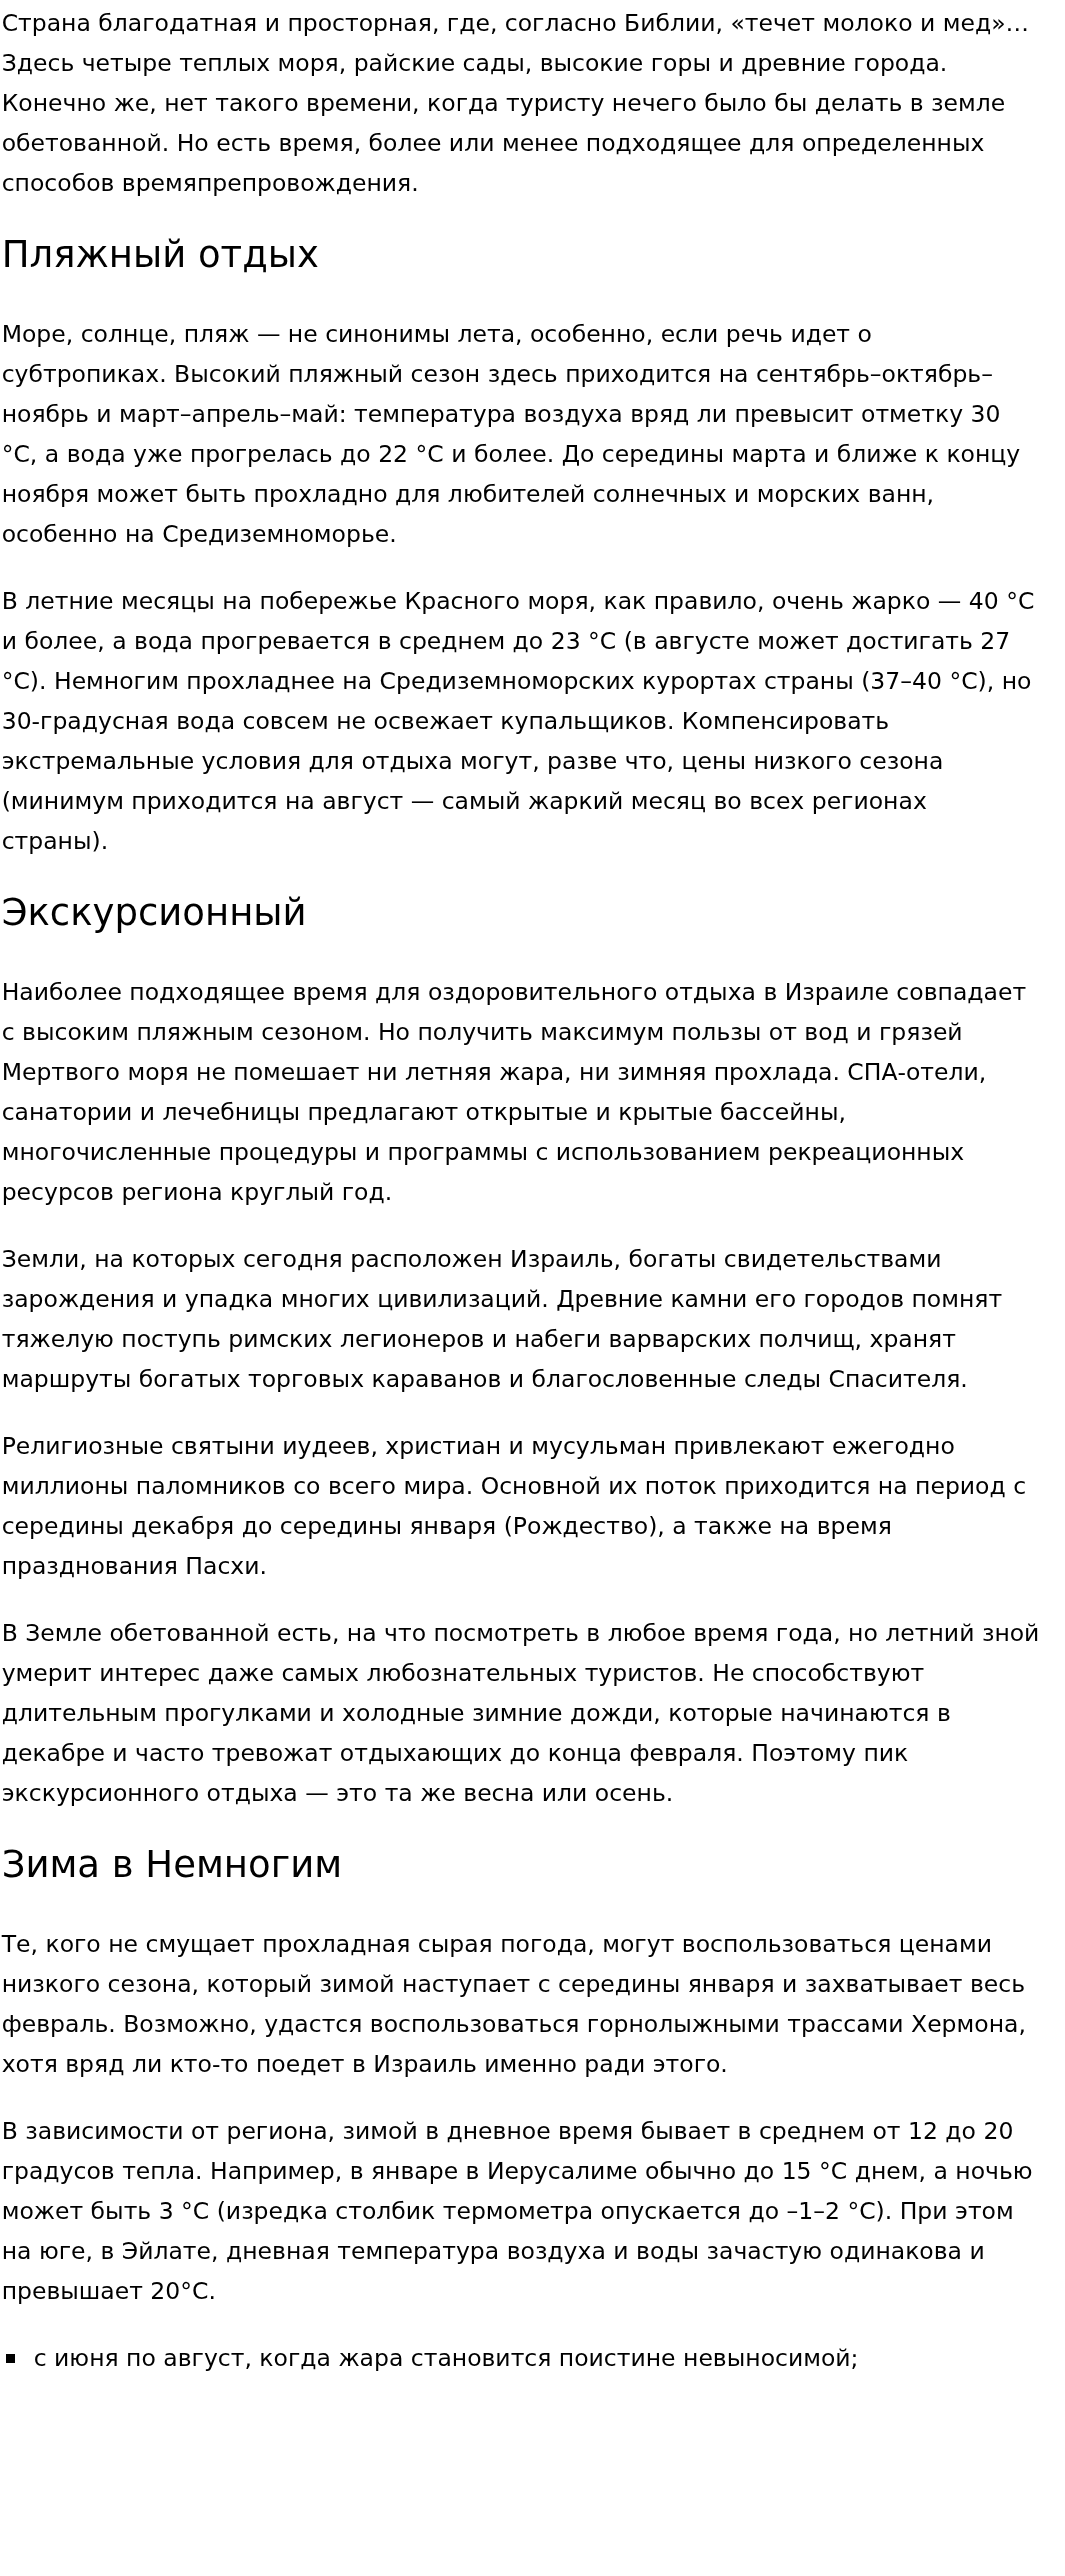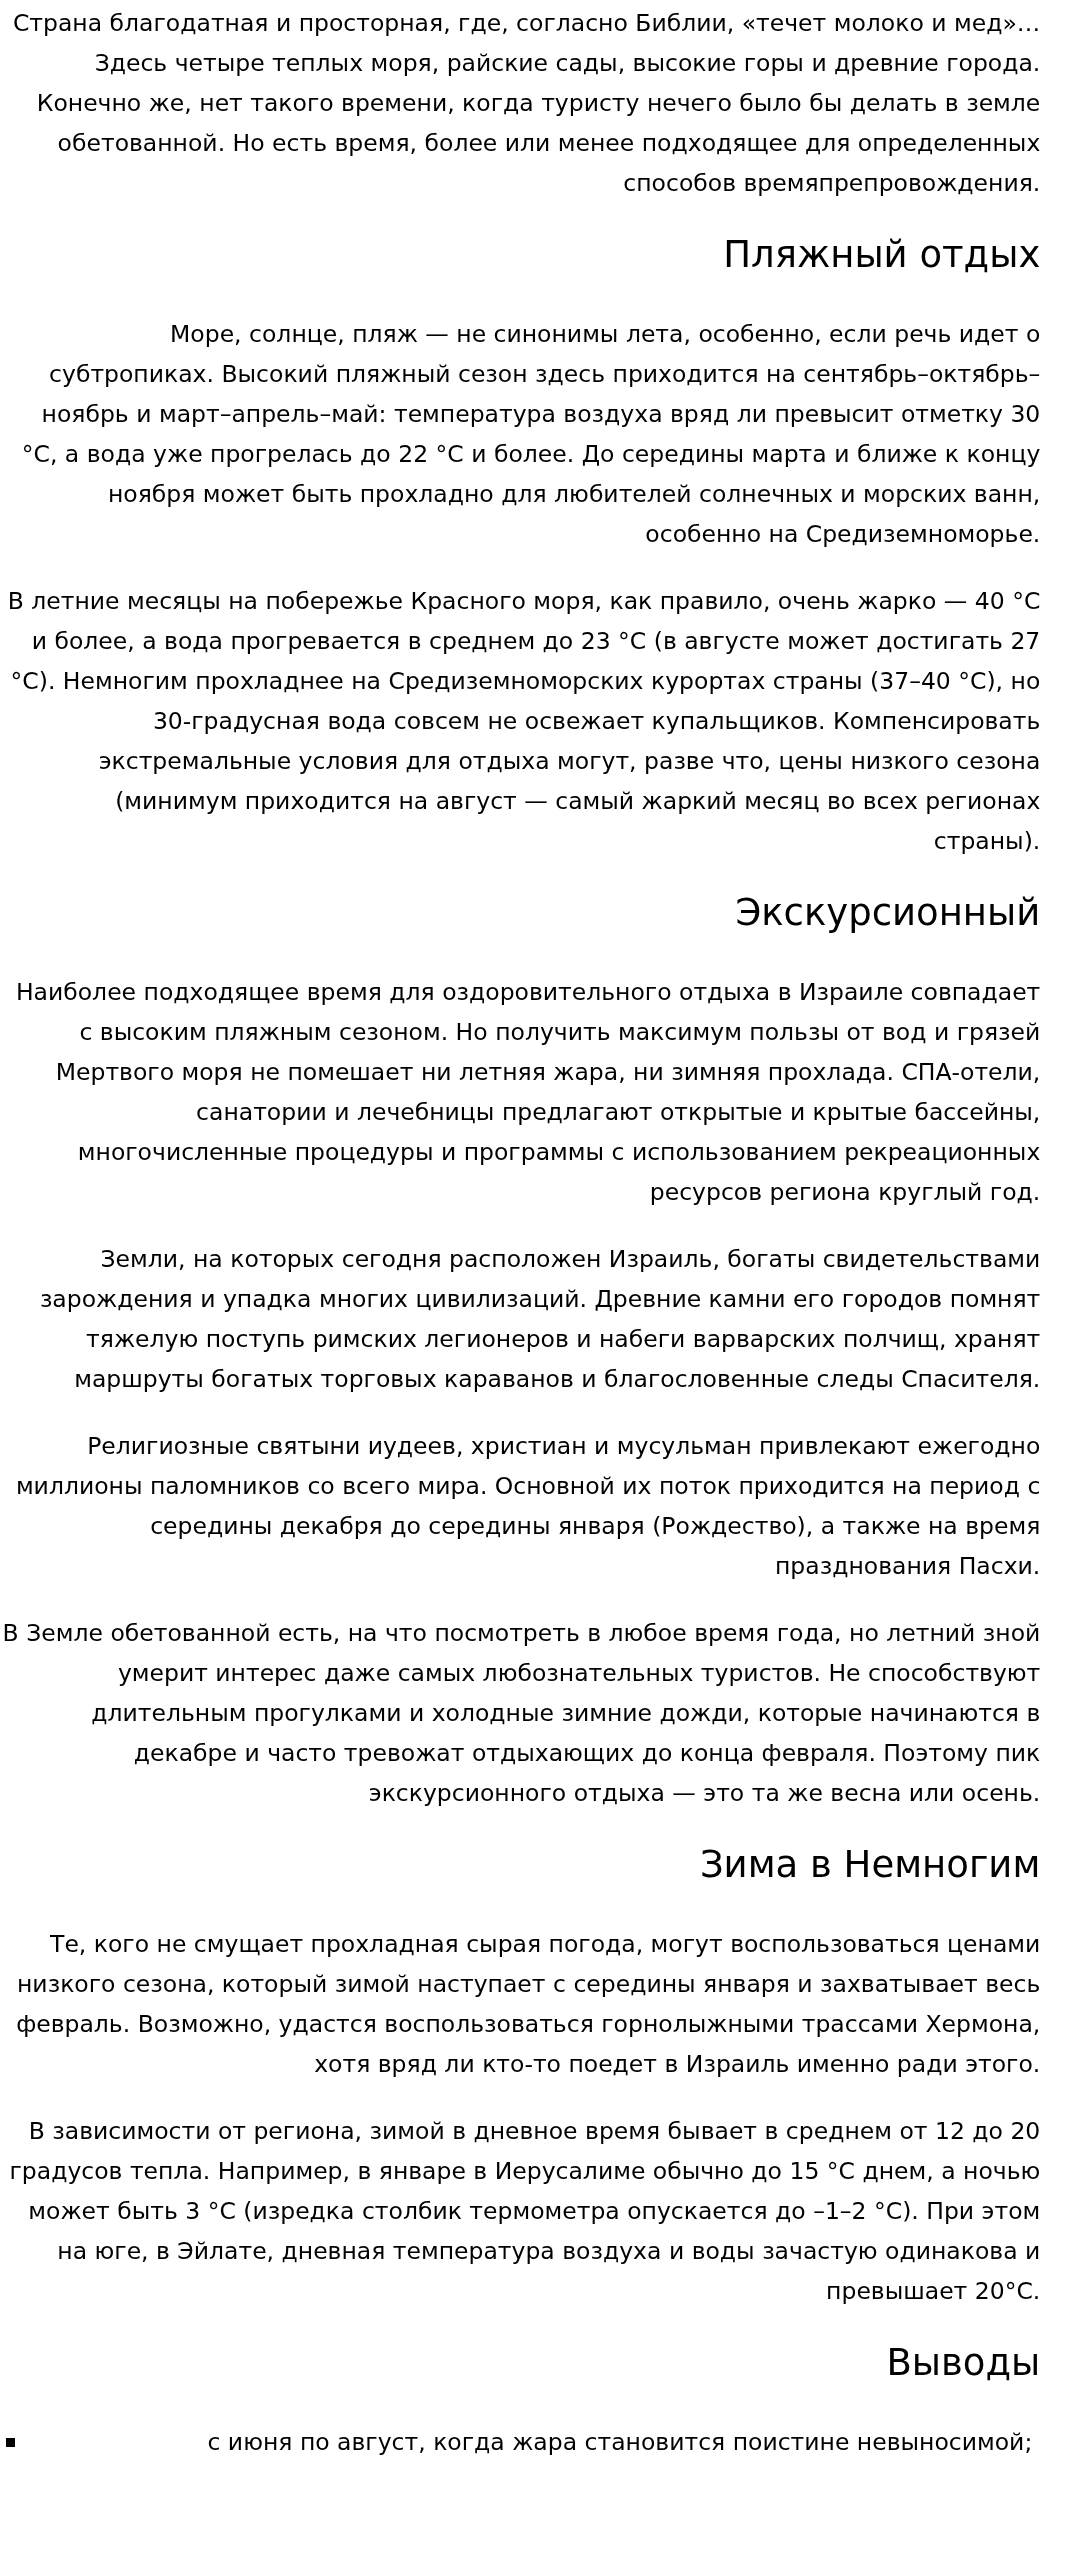--- a/index.html
+++ b/index.html
@@ -10,21 +10,20 @@
     background: #ffffff;
     color: #000000;
     font-family: "DejaVu Sans", sans-serif;
     font-size: 23.5px;
     line-height: 40px;
   }
   .page {
     box-sizing: border-box;
     width: 1042px;
     padding: 2.5px 1.7px 0 1.7px;
-    text-align: right;
   }
   p { margin: 27px 0; }
   p.intro { margin-top: 0; }
   h2 {
     font-size: 37px;
     line-height: 44px;
     font-weight: 400;
     margin: 30px 0 37px 0;
   }
   ul.square-list {
@@ -60,21 +59,20 @@
   <p>Наиболее подходящее время для оздоровительного отдыха в Израиле совпадает с высоким пляжным сезоном. Но получить максимум пользы от вод и грязей Мертвого моря не помешает ни летняя жара, ни зимняя прохлада. СПА-отели, санатории и лечебницы предлагают открытые и крытые бассейны, многочисленные процедуры и программы с использованием рекреационных ресурсов региона круглый год.</p>
 
   <p>Земли, на которых сегодня расположен Израиль, богаты свидетельствами зарождения и упадка многих цивилизаций. Древние камни его городов помнят тяжелую поступь римских легионеров и набеги варварских полчищ, хранят маршруты богатых торговых караванов и благословенные следы Спасителя.</p>
   <p>Религиозные святыни иудеев, христиан и мусульман привлекают ежегодно миллионы паломников со всего мира. Основной их поток приходится на период с середины декабря до середины января (Рождество), а также на время празднования Пасхи.</p>
   <p>В Земле обетованной есть, на что посмотреть в любое время года, но летний зной умерит интерес даже самых любознательных туристов. Не способствуют длительным прогулками и холодные зимние дожди, которые начинаются в декабре и часто тревожат отдыхающих до конца февраля. Поэтому пик экскурсионного отдыха — это та же весна или осень.</p>
 
   <h2>Зима в Немногим</h2>
   <p>Те, кого не смущает прохладная сырая погода, могут воспользоваться ценами низкого сезона, который зимой наступает с середины января и захватывает весь февраль. Возможно, удастся воспользоваться горнолыжными трассами Хермона, хотя вряд ли кто-то поедет в Израиль именно ради этого.</p>
   <p>В зависимости от региона, зимой в дневное время бывает в среднем от 12 до 20 градусов тепла. Например, в январе в Иерусалиме обычно до 15 °C днем, а ночью может быть 3 °C (изредка столбик термометра опускается до –1–2 °C). При этом на юге, в Эйлате, дневная температура воздуха и воды зачастую одинакова и превышает 20°C.</p>
 
-  <h2>Выводы</h2>
 
   <ul class="square-list">
     <li>
       <span class="bullet"></span>
       <span>с июня по август, когда жара становится поистине невыносимой;</span>
     </li>
 
   </ul>
 
 </div>

